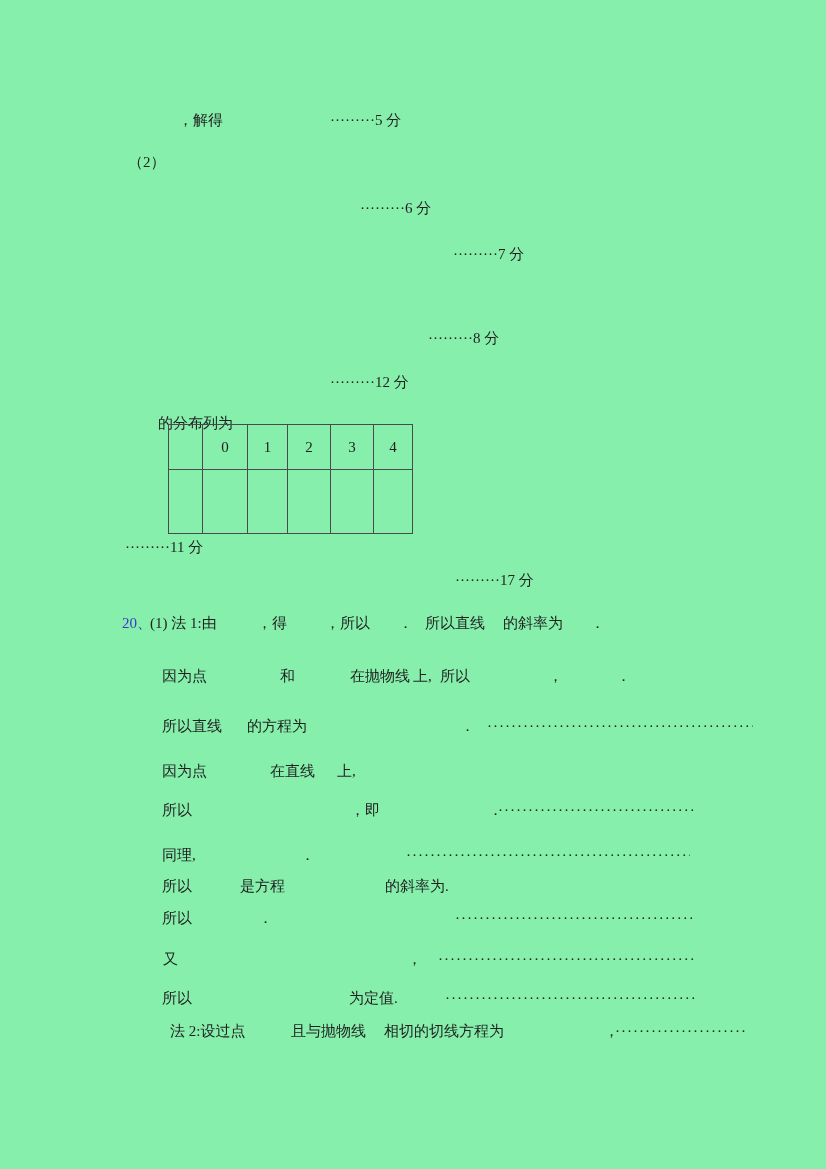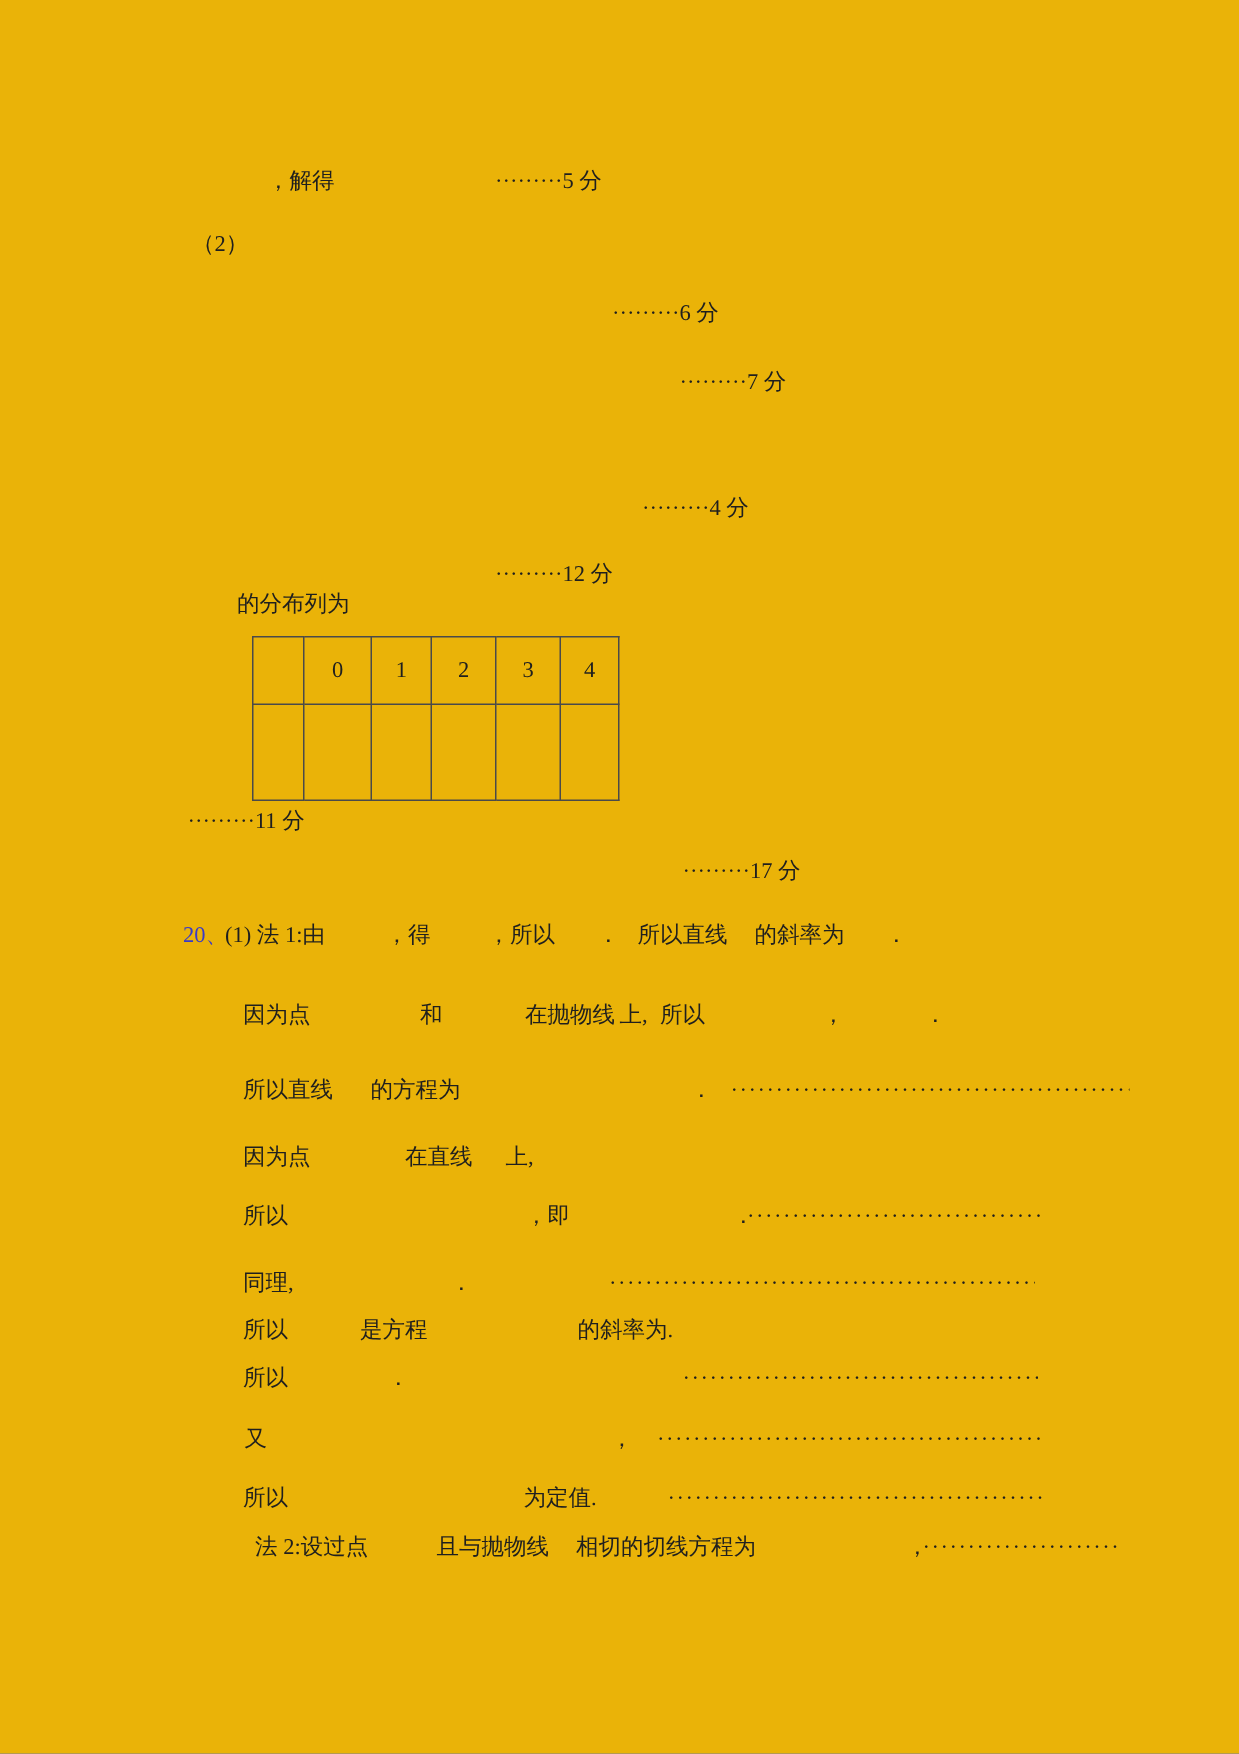--- a/index.html
+++ b/index.html
@@ -1,20 +1,20 @@
 <!DOCTYPE html>
 <html><head>
 <meta charset="utf-8">
 <style>
   html,body{margin:0;padding:0;background:#888;}
   .page{
     position:relative;
     width:826px;height:1169px;
     margin:0 auto;
-    background:#eab308;
+    background:#86efac;
     font-family:"Liberation Serif","DejaVu Serif",serif;
     font-size:15px;
     color:#1f1f1f;
     overflow:hidden;
   }
   .row{position:absolute;left:0;width:826px;height:22px;white-space:nowrap;}
   .seg{position:absolute;top:0;white-space:nowrap;}
   .qnum{color:#3a3ac8;}
   .leader{
     position:absolute;top:0;
@@ -47,33 +47,33 @@
   <div class="row" style="top:111px;">
     <span class="seg" style="left:178px;">，解得</span>
     <span class="seg" style="left:330px;">·········5 分</span>
   </div>
 
   <div class="row" style="top:153px;">
     <span class="seg" style="left:128px;">（2）</span>
   </div>
 
   <div class="row" style="top:199px;">
-    <span class="seg" style="left:360px;margin-left:48px;">·········6 分</span>
+    <span class="seg" style="left:360px;">·········6 分</span>
   </div>
   <div class="row" style="top:245px;">
     <span class="seg" style="left:453px;">·········7 分</span>
   </div>
   <div class="row" style="top:329px;">
-    <span class="seg" style="left:428px;">·········4 分</span>
+    <span class="seg" style="left:428px;">·········8 分</span>
   </div>
   <div class="row" style="top:373px;">
     <span class="seg" style="left:330px;">·········12 分</span>
   </div>
 
-  <div class="row" style="top:393px;">
+  <div class="row" style="top:414px;">
     <span class="seg" style="left:158px;">的分布列为</span>
   </div>
 
   <table class="dist">
     <colgroup>
       <col style="width:34px">
         <col style="width:45px">
         <col style="width:40px">
       <col style="width:43px">
         <col style="width:43px">

